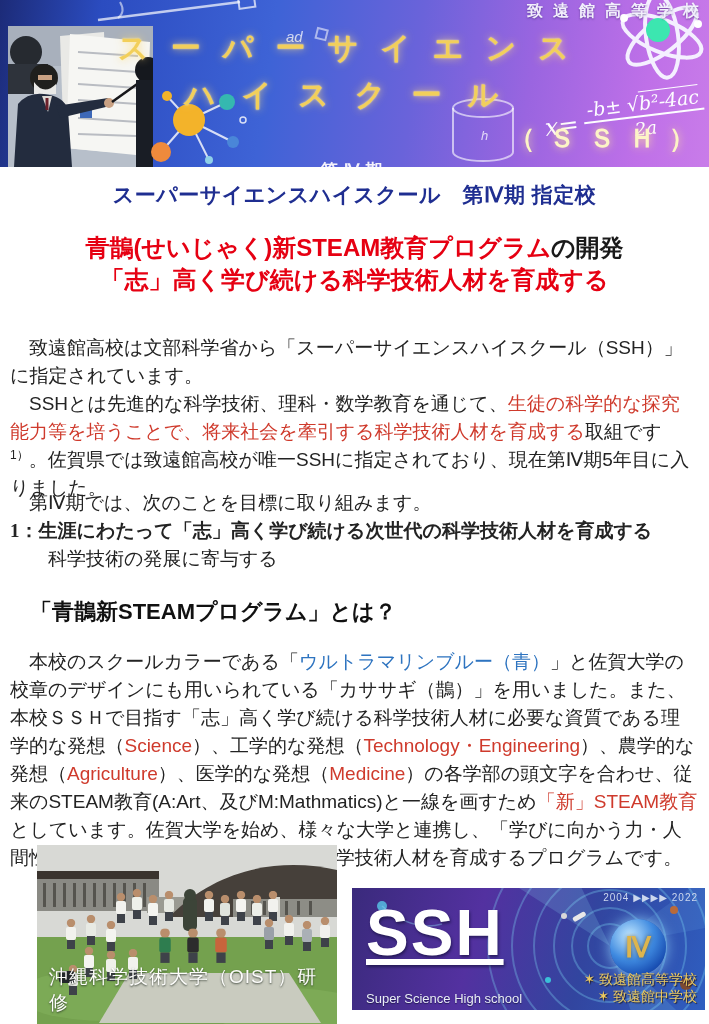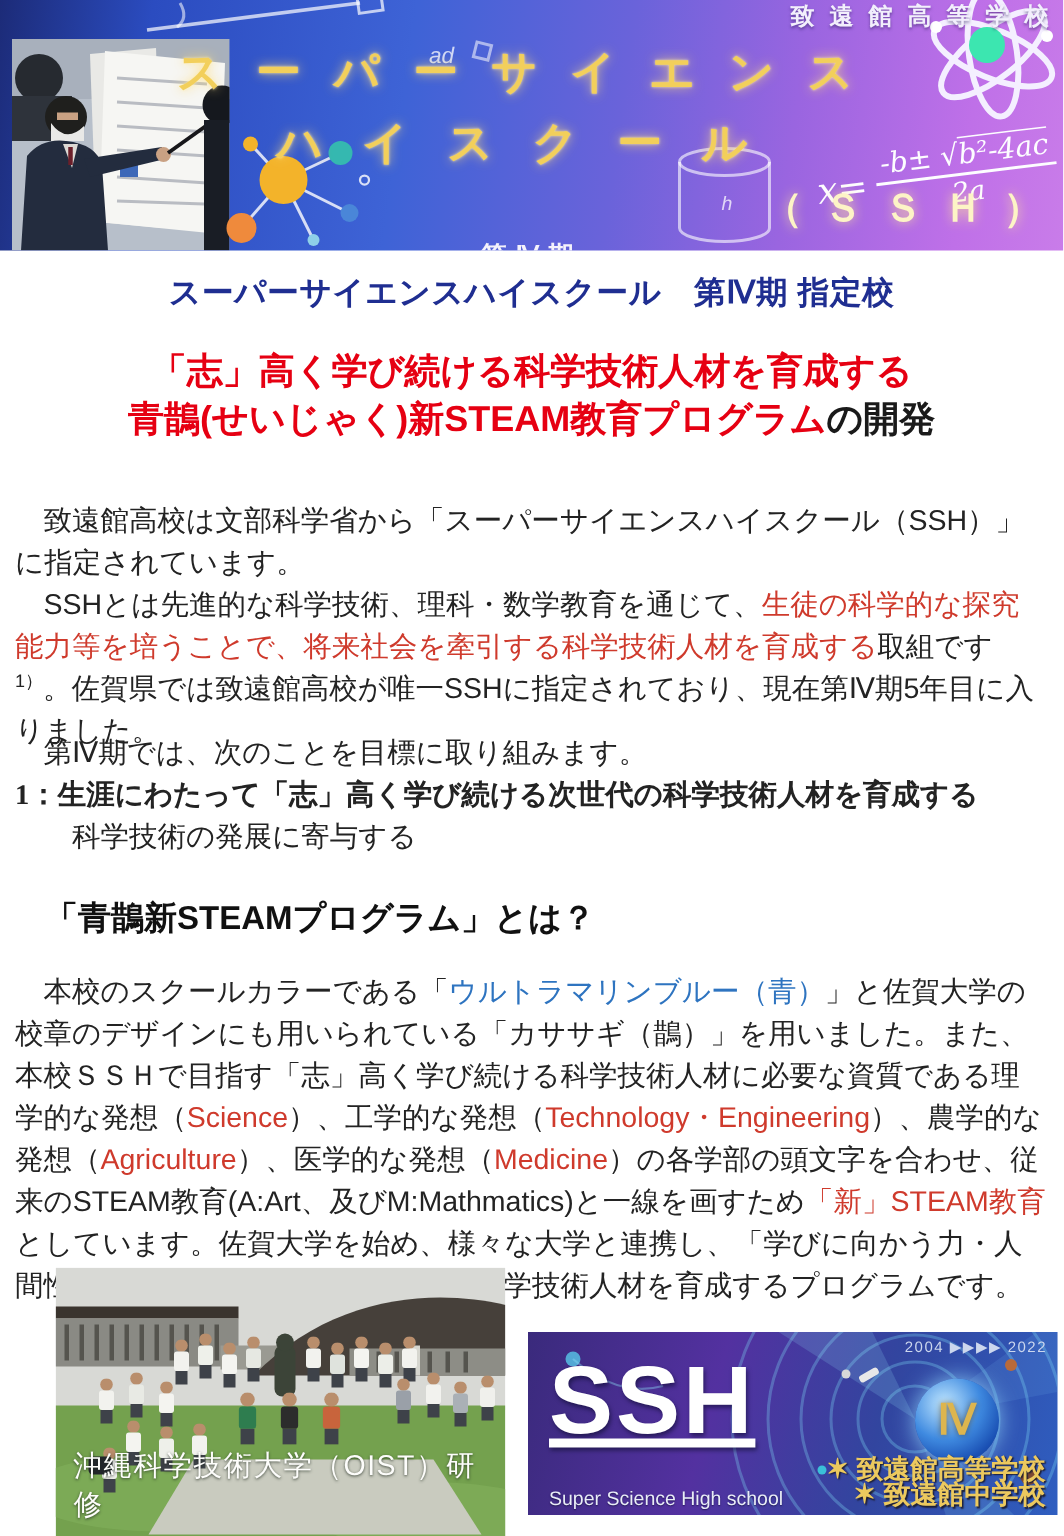--- a/index.html
+++ b/index.html
@@ -60,22 +60,22 @@
   .ssh-big{position:absolute;left:14px;top:8px;font-size:64px;font-weight:bold;color:#ffffff;
     letter-spacing:2px;text-shadow:1px 2px 3px rgba(10,10,40,.55);text-decoration:underline;}
   .ssh-sub{position:absolute;left:14px;bottom:4px;font-size:13px;color:#e9edf7;
     text-shadow:0 1px 1px rgba(10,10,40,.6);}
   .ssh-years{position:absolute;right:7px;top:4px;font-size:10px;color:#ccd7ee;letter-spacing:1px;}
   .ssh-globe{position:absolute;left:258px;top:31px;width:56px;height:56px;border-radius:50%;
     background:radial-gradient(circle at 35% 30%,#bfe6ff 0%,#3f8ae0 45%,#1a50b4 75%,#0a2f7e 100%);
     box-shadow:0 0 14px rgba(150,220,255,.8);display:flex;align-items:center;justify-content:center;}
   .ssh-globe .ph{font-size:28px;font-weight:bold;color:#ddb54e;font-family:"Liberation Serif",serif;
     text-shadow:0 0 4px rgba(80,50,0,.6);}
-  .ssh-schools{position:absolute;right:8px;bottom:5px;text-align:right;font-size:18px;
-    font-weight:bold;line-height:17px;color:#ecc95e;text-shadow:1px 1px 1px #1d1d30;margin-left:12px;}
+  .ssh-schools{position:absolute;right:8px;bottom:5px;text-align:right;font-size:14px;
+    font-weight:normal;line-height:17px;color:#ecc95e;text-shadow:1px 1px 1px #1d1d30;margin-left:12px;}
 </style>
 </head>
 <body>
 
 <div class="page">
 
   <div class="banner">
 
     <svg class="b-doodle" width="260" height="58" viewBox="0 0 260 58">
       <path d="M8,22 L150,4" stroke="rgba(255,255,255,.7)" stroke-width="2.5" fill="none"></path>
@@ -167,22 +167,22 @@
       <div class="b-line1 b-y">スーパーサイエンス</div>
       <div class="b-line2 b-y">ハイスクール</div>
       <div class="b-line3">（ＳＳＨ）</div>
       <div class="b-phase">第Ⅳ期</div>
     </div>
   </div>
 
   <div class="headline">スーパーサイエンスハイスクール　第Ⅳ期 指定校</div>
 
   <div class="main-title">
+    <div><span>青鵲(せいじゃく)新STEAM教育プログラム</span><span class="black">の開発</span></div>
     <div>「志」高く学び続ける科学技術人材を育成する</div>
-    <div><span>青鵲(せいじゃく)新STEAM教育プログラム</span><span class="black">の開発</span></div>
   </div>
 
   <div class="para p1">
     <div>　致遠館高校は文部科学省から「スーパーサイエンスハイスクール（SSH）」に指定されています。</div>
     <div><span class="seg-normal">　SSHとは先進的な科学技術、理科・数学教育を通じて、</span><span class="seg-red">生徒の科学的な探究能力等を培うことで、将来社会を牽引する科学技術人材を育成する</span><span class="seg-normal">取組です</span><sup class="seg-sup">1）</sup><span class="seg-normal">。佐賀県では致遠館高校が唯一SSHに指定されており、現在第Ⅳ期5年目に入りました。</span></div>
   </div>
 
   <div class="para goals">
     <div>　第Ⅳ期では、次のことを目標に取り組みます。</div>
     <div class="g-item goal-serif">1：生涯にわたって「志」高く学び続ける次世代の科学技術人材を育成する</div>

